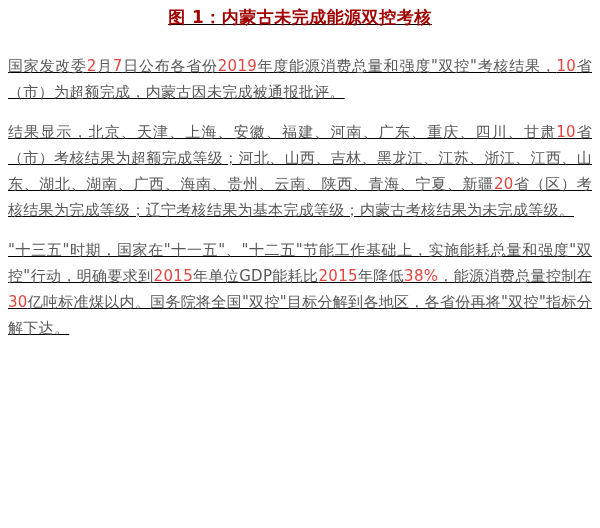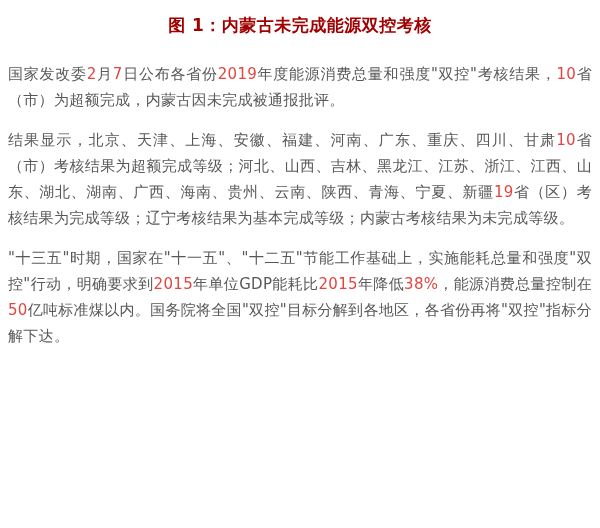--- a/index.html
+++ b/index.html
@@ -10,22 +10,23 @@
   body {
     width: 600px;
     height: 528px;
     overflow: hidden;
     font-family: "DejaVu Sans", "Liberation Sans", sans-serif;
   }
   .doc {
     box-sizing: border-box;
     width: 600px;
     height: 528px;
-    padding: 12px 8px 6px 8px;
+    padding: 4px 8px 6px 8px;
     background: var(--bg-color, #ffffff);
+    text-decoration: underline;
   }
   .title {
     margin: 2px 0 24px 0;
     text-align: center;
     font-size: 17px;
     font-weight: bold;
     color: var(--title-color, #a00000);
     letter-spacing: 0.5px;
   }
   .para {
@@ -42,15 +43,15 @@
   .num {
     color: var(--number-color, #e5443f);
   }
 </style>
 </head>
 <body>
 
 <div class="doc">
   <h1 class="title">图 1：内蒙古未完成能源双控考核</h1>
   <p class="para">国家发改委<span class="num">2</span>月<span class="num">7</span>日公布各省份<span class="num">2019</span>年度能源消费总量和强度"双控"考核结果，<span class="num">10</span>省（市）为超额完成，内蒙古因未完成被通报批评。</p>
-  <p class="para">结果显示，北京、天津、上海、安徽、福建、河南、广东、重庆、四川、甘肃<span class="num">10</span>省（市）考核结果为超额完成等级；河北、山西、吉林、黑龙江、江苏、浙江、江西、山东、湖北、湖南、广西、海南、贵州、云南、陕西、青海、宁夏、新疆<span class="num">19</span>省（区）考核结果为完成等级；辽宁考核结果为基本完成等级；内蒙古考核结果为未完成等级。</p>
-  <p class="para">"十三五"时期，国家在"十一五"、"十二五"节能工作基础上，实施能耗总量和强度"双控"行动，明确要求到<span class="num">2015</span>年单位GDP能耗比<span class="num">2015</span>年降低<span class="num">38%</span>，能源消费总量控制在<span class="num">50</span>亿吨标准煤以内。国务院将全国"双控"目标分解到各地区，各省份再将"双控"指标分解下达。</p>
+  <p class="para">结果显示，北京、天津、上海、安徽、福建、河南、广东、重庆、四川、甘肃<span class="num">10</span>省（市）考核结果为超额完成等级；河北、山西、吉林、黑龙江、江苏、浙江、江西、山东、湖北、湖南、广西、海南、贵州、云南、陕西、青海、宁夏、新疆<span class="num">20</span>省（区）考核结果为完成等级；辽宁考核结果为基本完成等级；内蒙古考核结果为未完成等级。</p>
+  <p class="para">"十三五"时期，国家在"十一五"、"十二五"节能工作基础上，实施能耗总量和强度"双控"行动，明确要求到<span class="num">2015</span>年单位GDP能耗比<span class="num">2015</span>年降低<span class="num">38%</span>，能源消费总量控制在<span class="num">30</span>亿吨标准煤以内。国务院将全国"双控"目标分解到各地区，各省份再将"双控"指标分解下达。</p>
 </div>
 
 </body></html>

